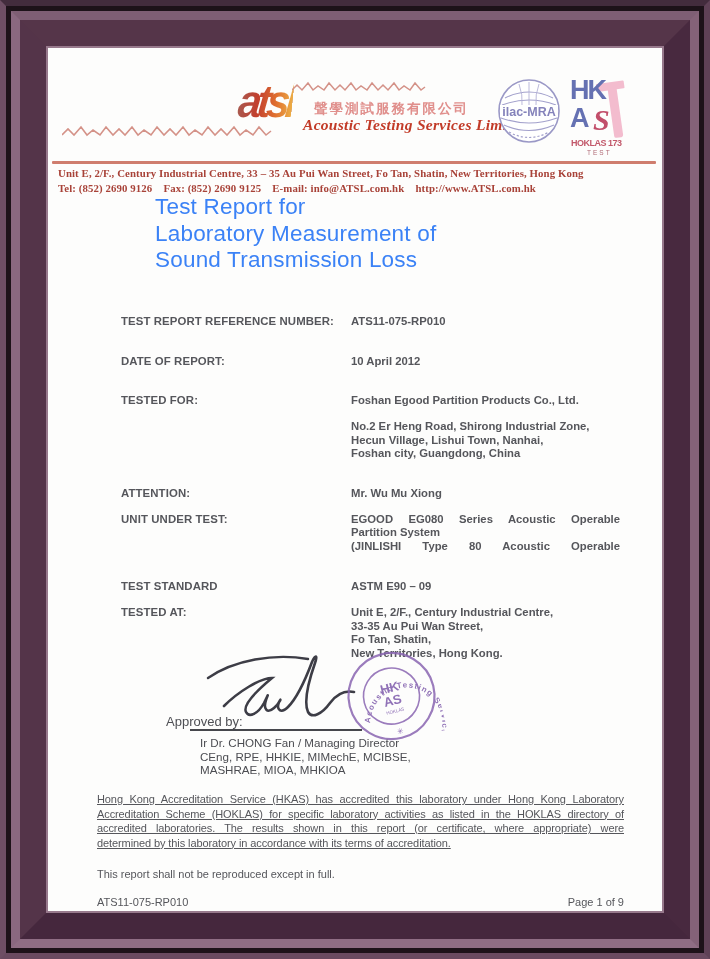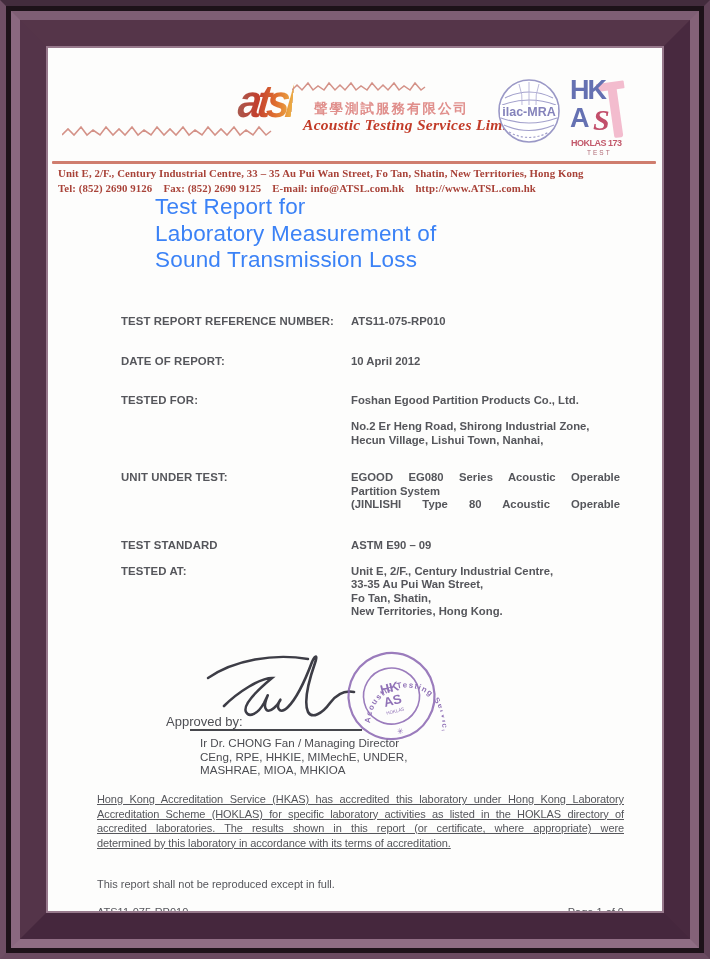--- a/index.html
+++ b/index.html
@@ -70,33 +70,33 @@
   .fields { position:absolute; left:73px; right:42px; top:241px; }
   .frow { display:flex; align-items:flex-start; }
   .frow .lab {
     width:230px; flex:0 0 230px;
     font-size:11.4px; font-weight:bold; color:#55565b; line-height:13.5px;
     letter-spacing:.1px;
   }
   .frow .val { flex:1; font-size:11.3px; font-weight:bold; color:#55565b; line-height:13.5px; }
   .frow .val div { min-height:13.5px; }
   .stretch-line { text-align:justify; text-align-last:justify; }
-  .mb12 { margin-bottom:12.5px;margin-top:26px; } .mb8 { margin-bottom:24px; } .mb26 { margin-bottom:27px; }
+  .mb12 { margin-bottom:12.5px;margin-top:26px; } .mb8 { margin-bottom:11px; } .mb26 { margin-bottom:27px; }
   
   .sigblock { position:absolute; left:118px; top:600px; width:380px; height:150px; }
   .approved { position:absolute; left:0; top:66px; font-size:13px; color:#4e4f54; }
   .sigsvg { position:absolute; left:28px; top:0; }
   .sigline { position:absolute; left:24px; top:81px; width:172px; border-top:2px solid #46474c; }
   .signames { position:absolute; left:34px; top:88px; font-size:11.6px; color:#4b4c51; line-height:13.5px; }
   .stamp { position:absolute; left:180px; top:2px; transform:rotate(-14deg); opacity:.85; }
   
   .footer { position:absolute; left:49px; right:38px; top:744px; }
   .accred { font-size:11px; color:#55565b; line-height:14.6px; letter-spacing:-.1px;text-decoration:underline; }
   .accred div { white-space:nowrap; }
-  .note { margin-top:28px; font-size:11px; color:#55565b; }
+  .note { margin-top:18px; font-size:11px; color:#55565b; }
   .bottomrow { margin-top:16px; display:flex; justify-content:space-between;
                font-size:11px; color:#55565b; }
 </style>
 </head>
 <body>
 
 <div class="f1">
  <div class="f2">
   <div class="f3">
    <div class="f4">
@@ -174,20 +174,27 @@
           <div class="lab">TESTED FOR:</div>
           <div class="val">
                   <div>Foshan Egood Partition Products Co., Ltd.</div>
                 </div>
         </div>
         <div class="frow mb8">
           <div class="lab"></div>
           <div class="val">
                   <div>No.2 Er Heng Road, Shirong Industrial Zone,</div>
                   <div>Hecun Village, Lishui Town, Nanhai,</div>
+                  <div>Foshan city, Guangdong, China</div>
+                </div>
+        </div>
+        <div class="frow mb12">
+          <div class="lab">ATTENTION:</div>
+          <div class="val">
+                  <div>Mr. Wu Mu Xiong</div>
                 </div>
         </div>
         <div class="frow mb26">
           <div class="lab">UNIT UNDER TEST:</div>
           <div class="val">
                   <div class="stretch-line">EGOOD EG080 Series Acoustic Operable</div>
                   <div>Partition System</div>
                   <div class="stretch-line">(JINLISHI Type 80 Acoustic Operable</div>
                 </div>
         </div>
@@ -229,21 +236,21 @@
             </text>
             <text x="46" y="85" text-anchor="middle" font-size="8" fill="#7e5aab">✳</text>
             <text x="46" y="42" text-anchor="middle" font-family="Liberation Sans, sans-serif" font-size="13" font-weight="bold" fill="#7e5aab">HK</text>
             <text x="46" y="55" text-anchor="middle" font-family="Liberation Sans, sans-serif" font-size="13" font-weight="bold" fill="#7e5aab">AS</text>
             <text x="46" y="63" text-anchor="middle" font-family="Liberation Sans, sans-serif" font-size="4.5" fill="#7e5aab">HOKLAS</text>
           </svg>
         </div>
         <div class="signames">
           <div>Ir Dr. CHONG Fan / Managing Director</div>
           <div>
-                  <div>CEng, RPE, HHKIE, MIMechE, UNDER,</div>
+                  <div>CEng, RPE, HHKIE, MIMechE, MCIBSE,</div>
                   <div>MASHRAE, MIOA, MHKIOA</div>
                 </div>
         </div>
       </div>
 
       <div class="footer">
         <div class="accred">
                 <div class="stretch-line">Hong Kong Accreditation Service (HKAS) has accredited this laboratory under Hong Kong Laboratory</div>
                 <div class="stretch-line">Accreditation Scheme (HOKLAS) for specific laboratory activities as listed in the HOKLAS directory of</div>
                 <div class="stretch-line">accredited laboratories. The results shown in this report (or certificate, where appropriate) were</div>

